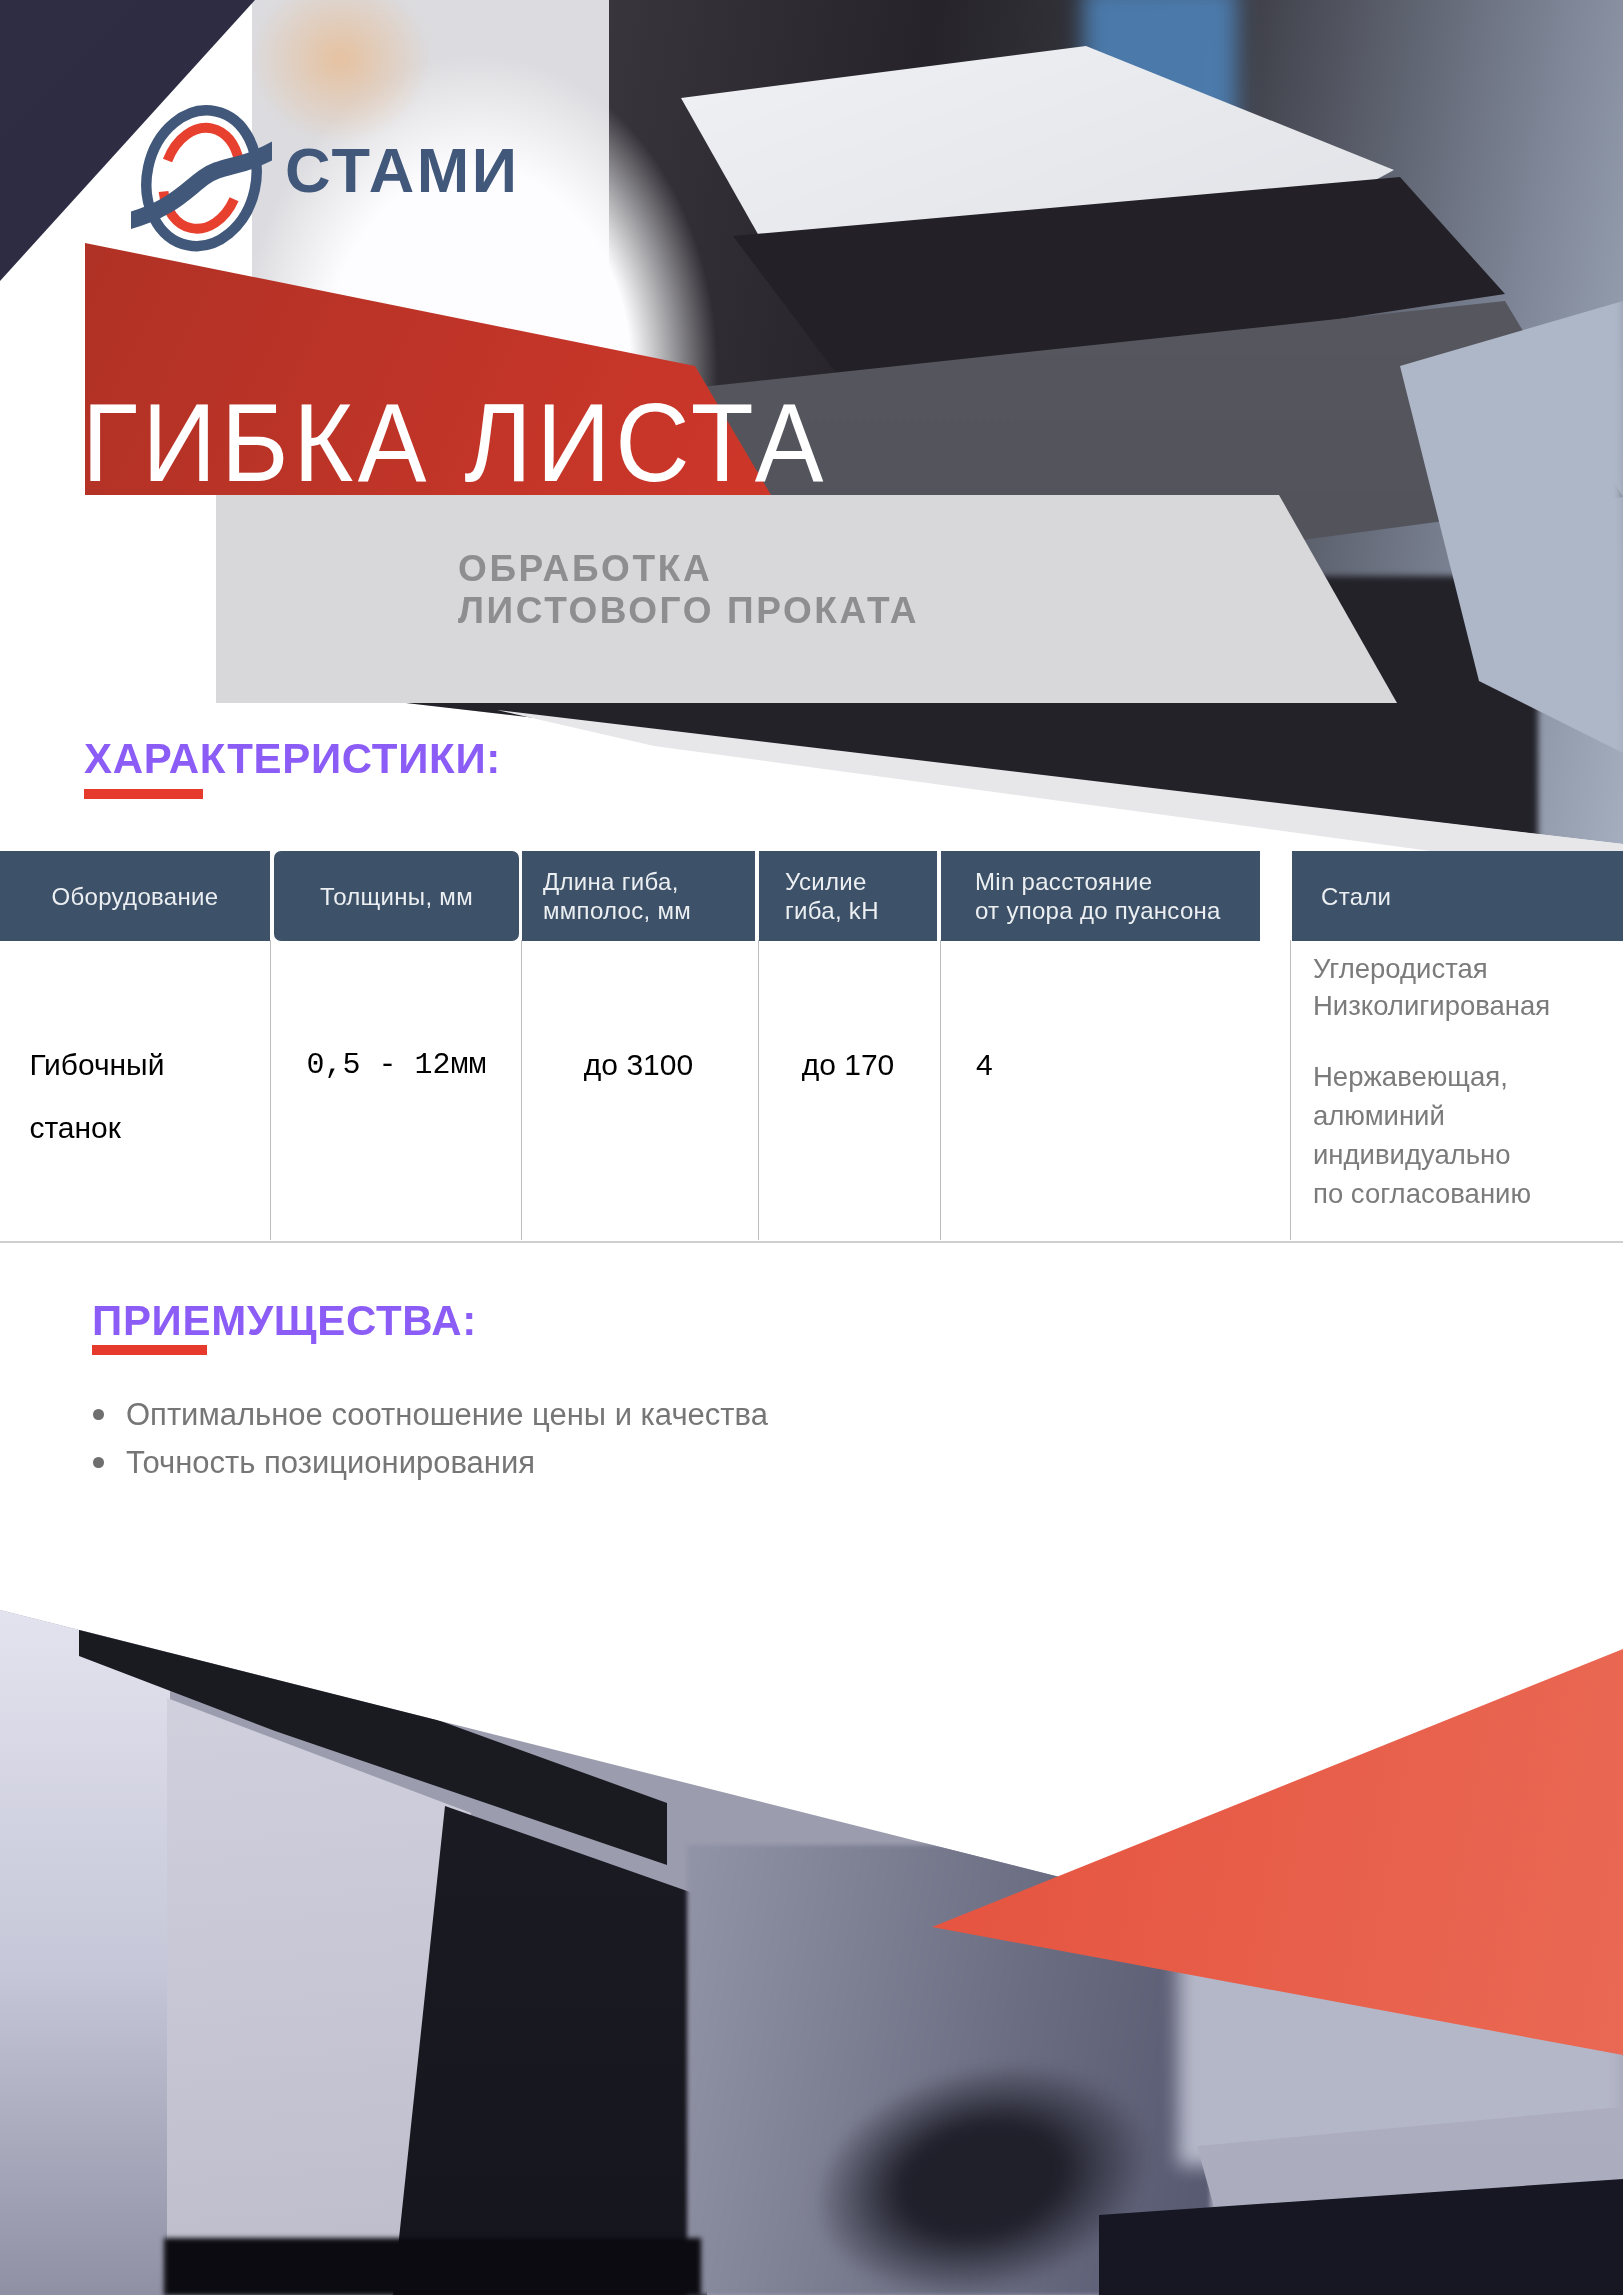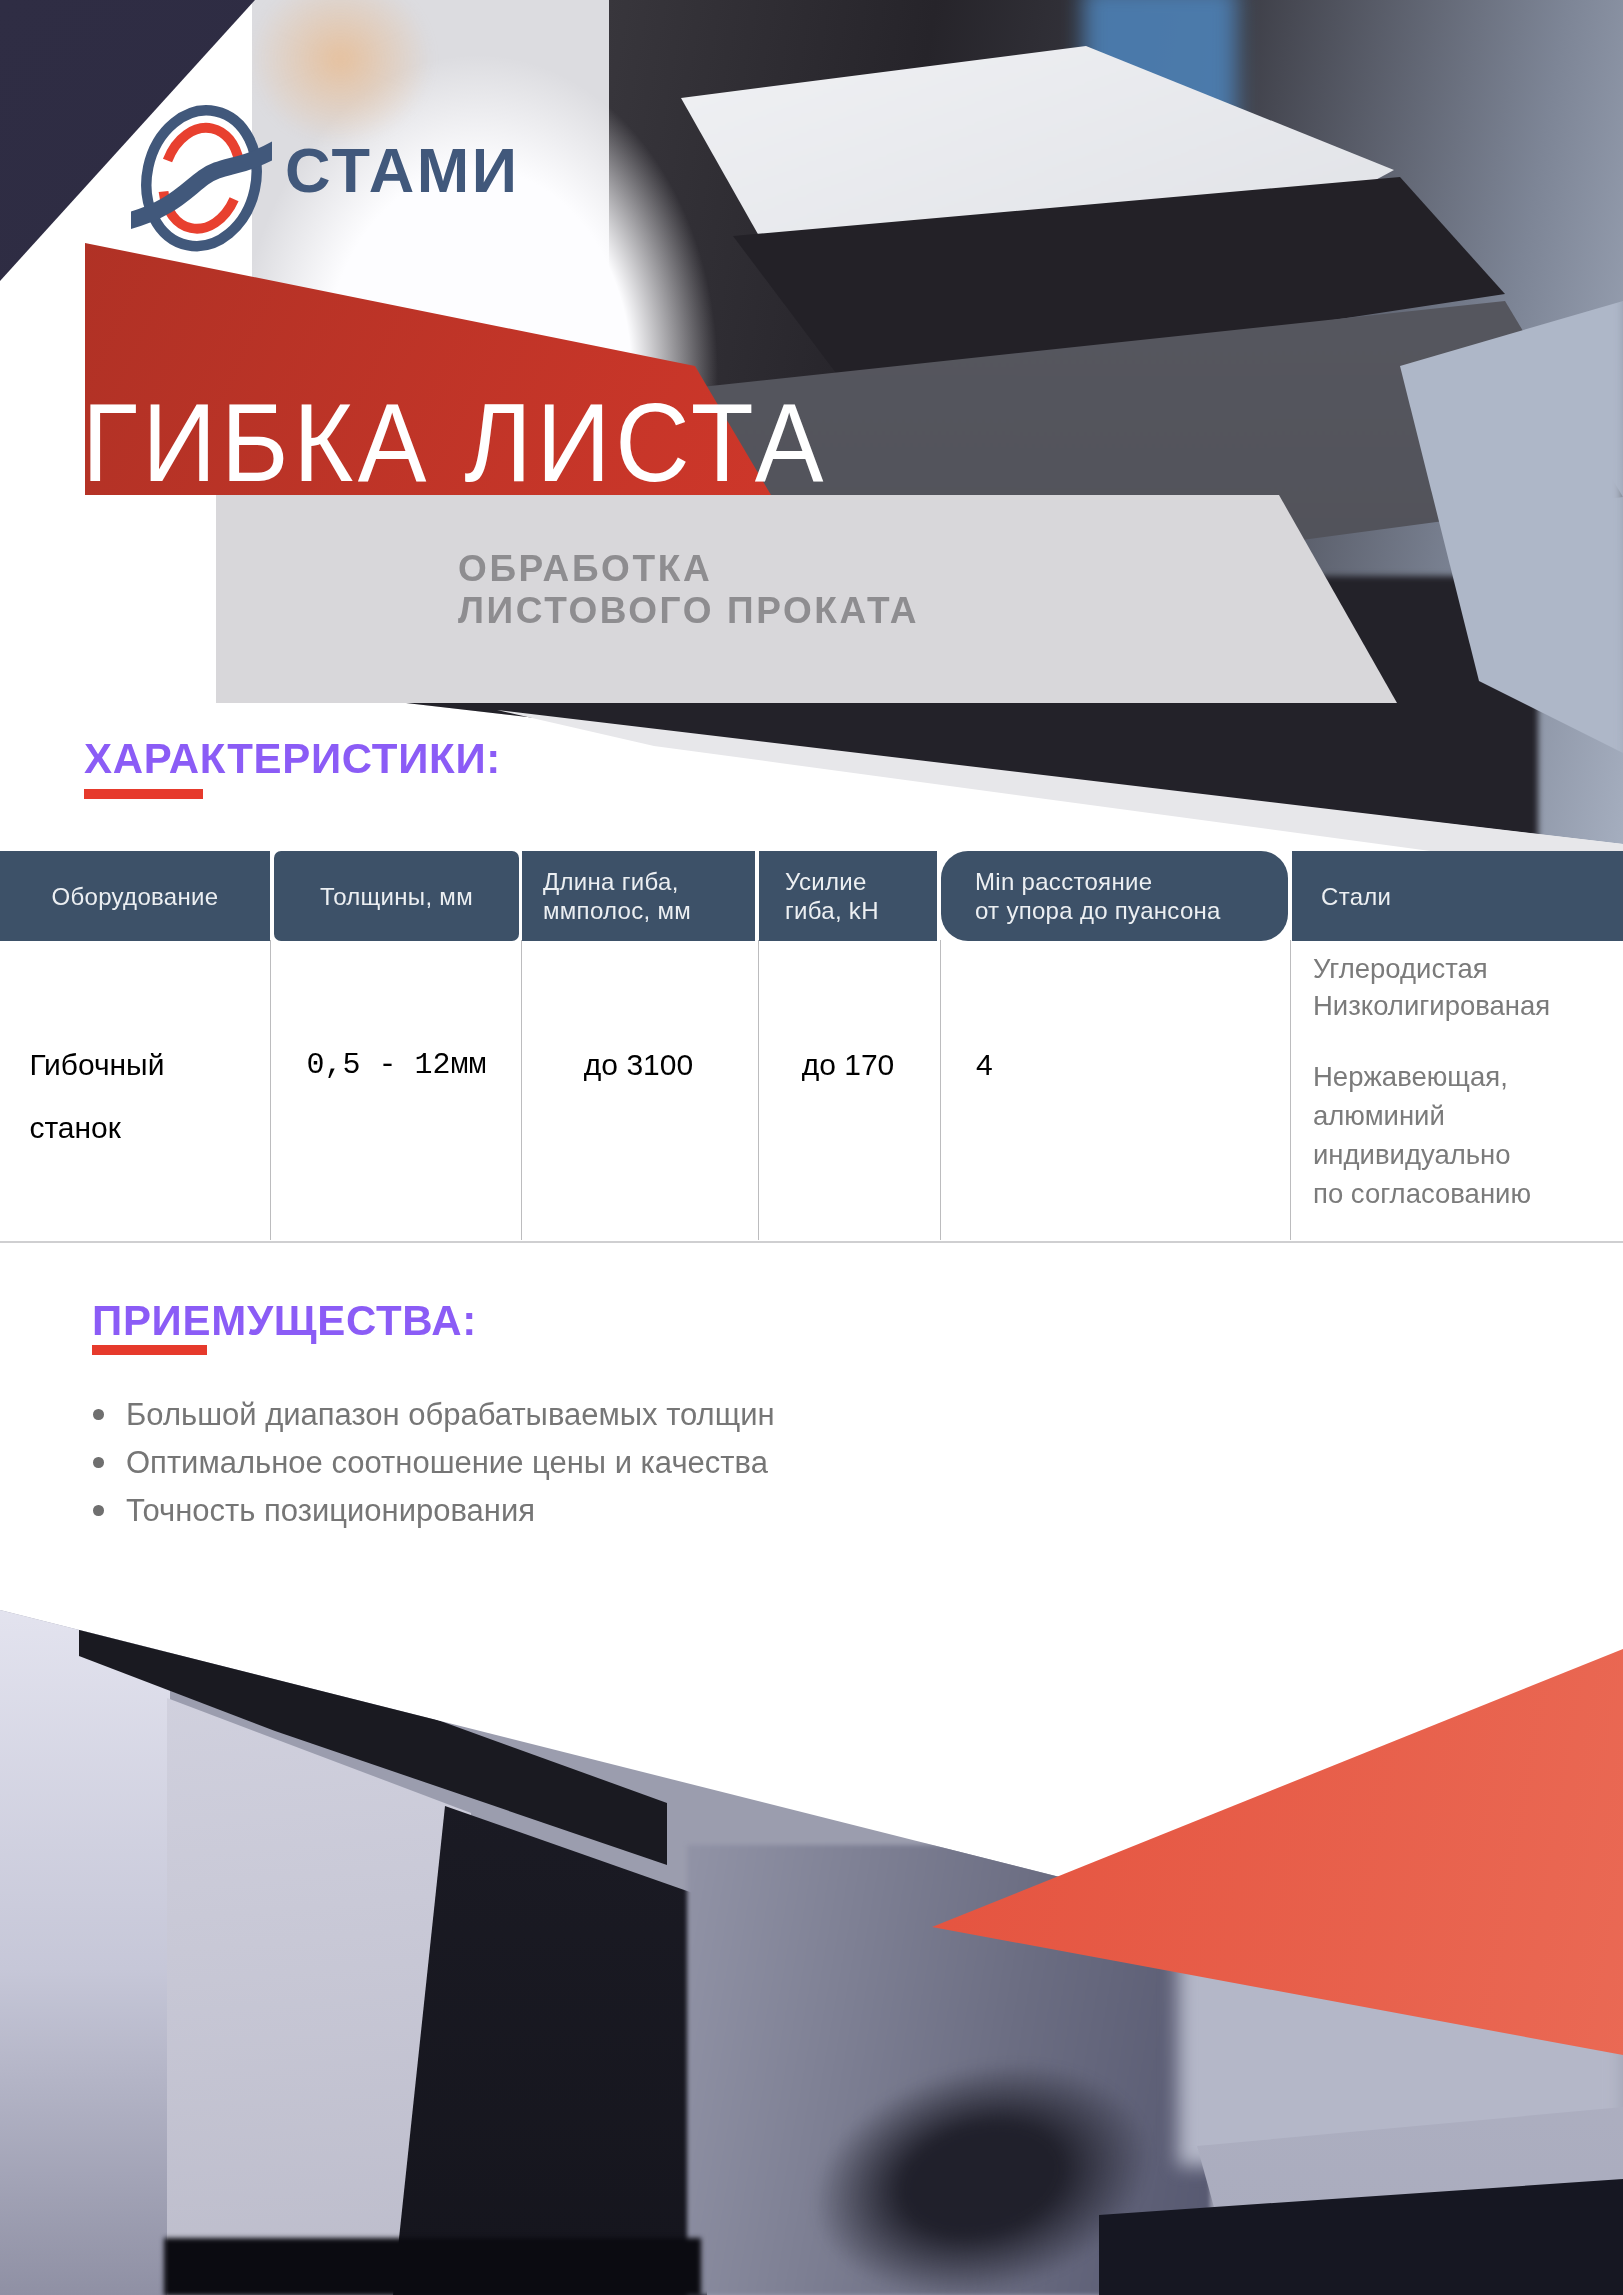--- a/index.html
+++ b/index.html
@@ -61,21 +61,21 @@
   #adv-underline { left:92px; top:1345px; width:115px; height:9.8px; background:#e63a2c; z-index:2; }
 
   
   .th { top:851px; height:90px; background:#3d5168; color:#eceff2; font-size:24px; line-height:29px;
     font-weight:500; display:flex; align-items:center; z-index:2; letter-spacing:0.3px; }
   .th.center { justify-content:center; }
   #th1 { left:0; width:270px; }
   #th2 { left:274px; width:245px;border-radius:7px; }
   #th3 { left:522px; width:233px; padding-left:21px; }
   #th4 { left:759px; width:178px; padding-left:26px; }
-  #th5 { left:941px; width:347px; padding-left:34px;border-radius:27px; }
+  #th5 { left:941px; width:319px; padding-left:34px; }
   #th6 { left:1292px; width:332px; padding-left:29px; }
 
   .vline { top:940px; height:300px; width:1.3px; background:#bcbcbe; z-index:2; }
   #vl1 { left:270px; } #vl2 { left:521px; } #vl3 { left:758px; } #vl4 { left:940px; } #vl5 { left:1290px; }
   #table-bottom-line { left:0; top:1241px; width:1623px; height:2px; background:#cfcfd1; z-index:2; }
 
   .td { color:#000000; font-size:30px; z-index:2; }
   #td-equipment { left:29.4px; top:1033px; width:216px; line-height:63px; }
   #td-thickness { left:274px; top:1048px; width:245px; text-align:center;font-family:Liberation Mono, monospace; }
   #td-length { left:522px; top:1048px; width:233px; text-align:center; }
@@ -205,24 +205,20 @@
     <div>алюминий</div>
     <div>индивидуально</div>
     <div>по согласованию</div>
   </div>
 
   <div class="abs section-heading" id="adv-heading">ПРИЕМУЩЕСТВА:</div>
   <div class="abs" id="adv-underline"></div>
   <div class="abs" id="bullets">
     <div class="bullet">
       <span class="bullet-dot"></span>
-      <span>Большой диапазон обрабатываемых толщин</span>
-    </div>
-    <div class="bullet">
-      <span class="bullet-dot"></span>
       <span>Оптимальное соотношение  цены и  качества</span>
     </div>
     <div class="bullet">
       <span class="bullet-dot"></span>
       <span>Точность позиционирования</span>
     </div>
   </div>
 
   <div class="full" id="photo-bottom">
     <div class="abs pb-left"></div>

